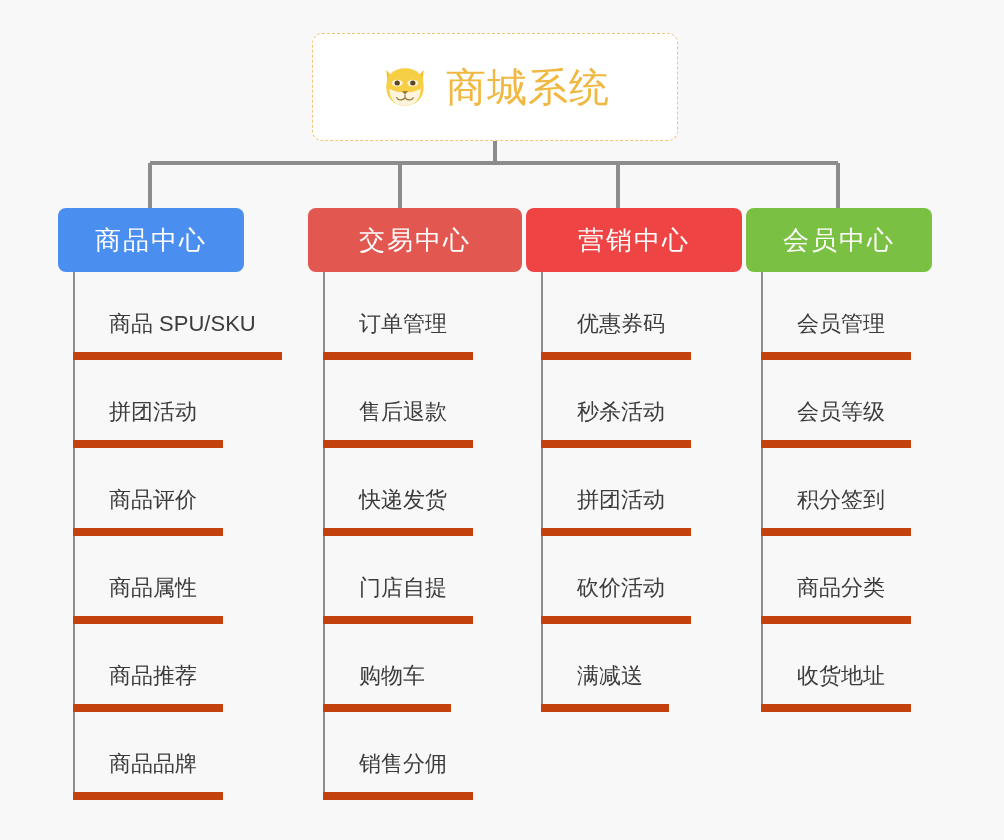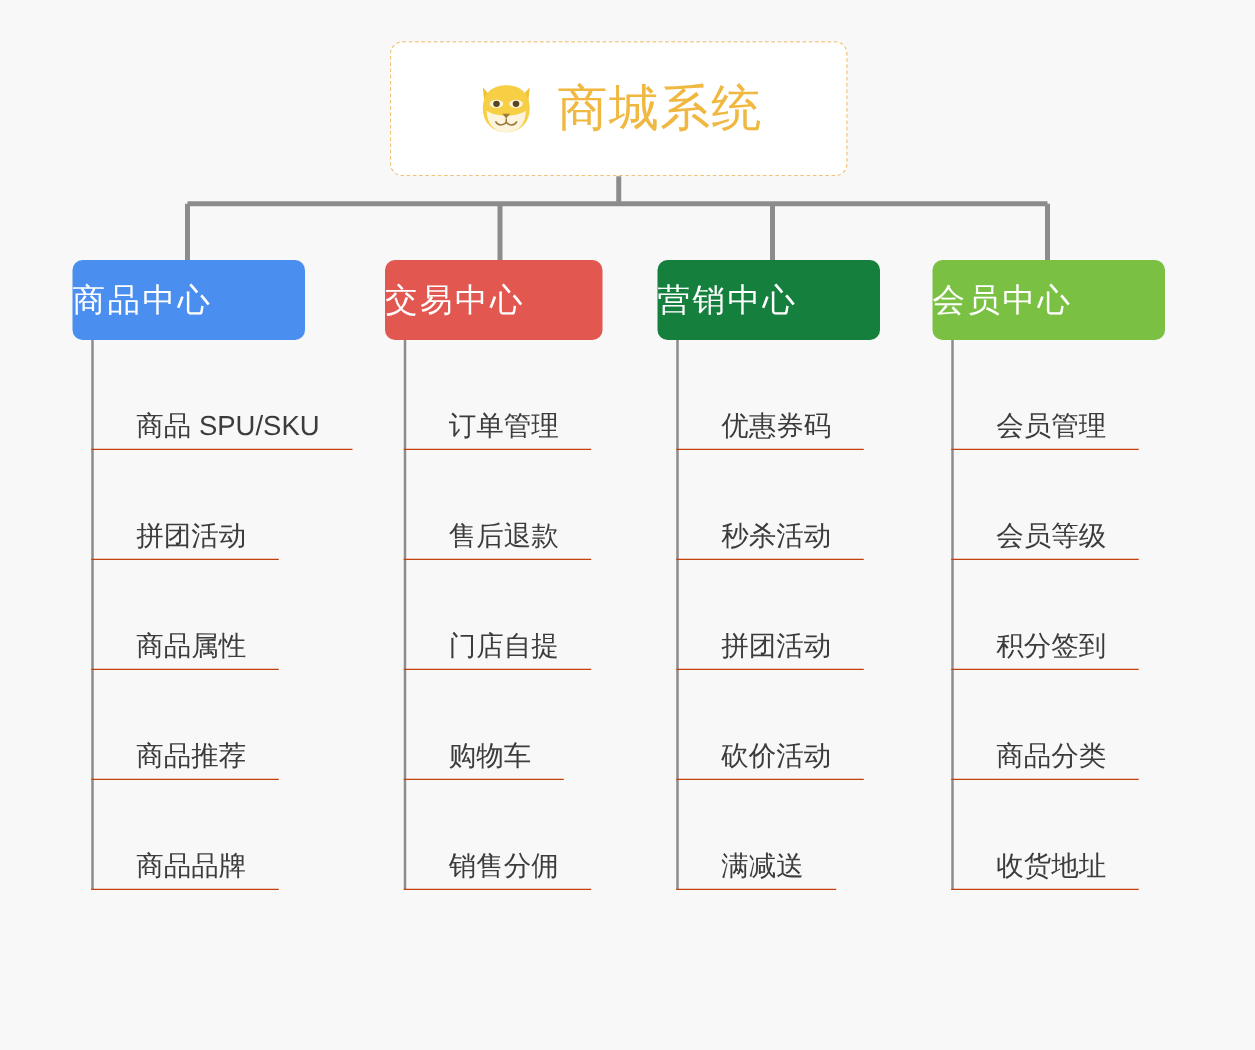--- a/index.html
+++ b/index.html
@@ -69,20 +69,21 @@
     top: 208px;
   }
   .col-header {
     position: absolute;
     top: 0;
     left: 0;
     height: 64px;
     border-radius: 8px;
     display: flex;
     align-items: center;
+    justify-content: center;
     color: #ffffff;
     font-size: 26px;
     letter-spacing: 2px;
     white-space: nowrap;
     box-sizing: border-box;
   }
 
   .leaf-list {
     position: absolute;
     top: 64px;
@@ -104,22 +105,22 @@
     box-sizing: border-box;
     display: flex;
     align-items: flex-end;
     padding-left: 32px;
   }
   .leaf-label {
     font-size: 22px;
     color: #3c3c3c;
     line-height: 1.1;
     white-space: nowrap;
-    padding-bottom: 6px;
-    border-bottom: 1px solid #c2410c;
+    padding-bottom: 16px;
+    border-bottom: 8px solid #c2410c;
     padding-left: 4px;
     padding-right: 26px;
     margin-left: -32px;
     padding-left: 36px;
   }
 </style>
 </head>
 <body>
 
 <div id="canvas">
@@ -158,56 +159,62 @@
       <span>商品中心</span>
     </div>
     <div class="leaf-list">
       <div class="leaf-item">
           <span class="leaf-label">商品 SPU/SKU</span>
         </div>
       <div class="leaf-item">
           <span class="leaf-label">拼团活动</span>
         </div>
       <div class="leaf-item">
+          <span class="leaf-label">商品评价</span>
+        </div>
+      <div class="leaf-item">
           <span class="leaf-label">商品属性</span>
         </div>
       <div class="leaf-item">
           <span class="leaf-label">商品推荐</span>
         </div>
       <div class="leaf-item">
           <span class="leaf-label">商品品牌</span>
         </div>
     </div>
   </div>
 
   <div class="column" style="left:308px;">
-    <div class="col-header" style="width:174px;background:#e2574f;">
+    <div class="col-header" style="width:214px;background:#e2574f;">
       <span>交易中心</span>
     </div>
     <div class="leaf-list">
       <div class="leaf-item">
           <span class="leaf-label">订单管理</span>
         </div>
       <div class="leaf-item">
           <span class="leaf-label">售后退款</span>
         </div>
       <div class="leaf-item">
+          <span class="leaf-label">快递发货</span>
+        </div>
+      <div class="leaf-item">
           <span class="leaf-label">门店自提</span>
         </div>
       <div class="leaf-item">
           <span class="leaf-label">购物车</span>
         </div>
       <div class="leaf-item">
           <span class="leaf-label">销售分佣</span>
         </div>
     </div>
   </div>
 
   <div class="column" style="left:526px;">
-    <div class="col-header" style="width:178px;background:#15803d;">
+    <div class="col-header" style="width:216px;background:#ef4444;">
       <span>营销中心</span>
     </div>
     <div class="leaf-list">
       <div class="leaf-item">
           <span class="leaf-label">优惠券码</span>
         </div>
       <div class="leaf-item">
           <span class="leaf-label">秒杀活动</span>
         </div>
       <div class="leaf-item">

